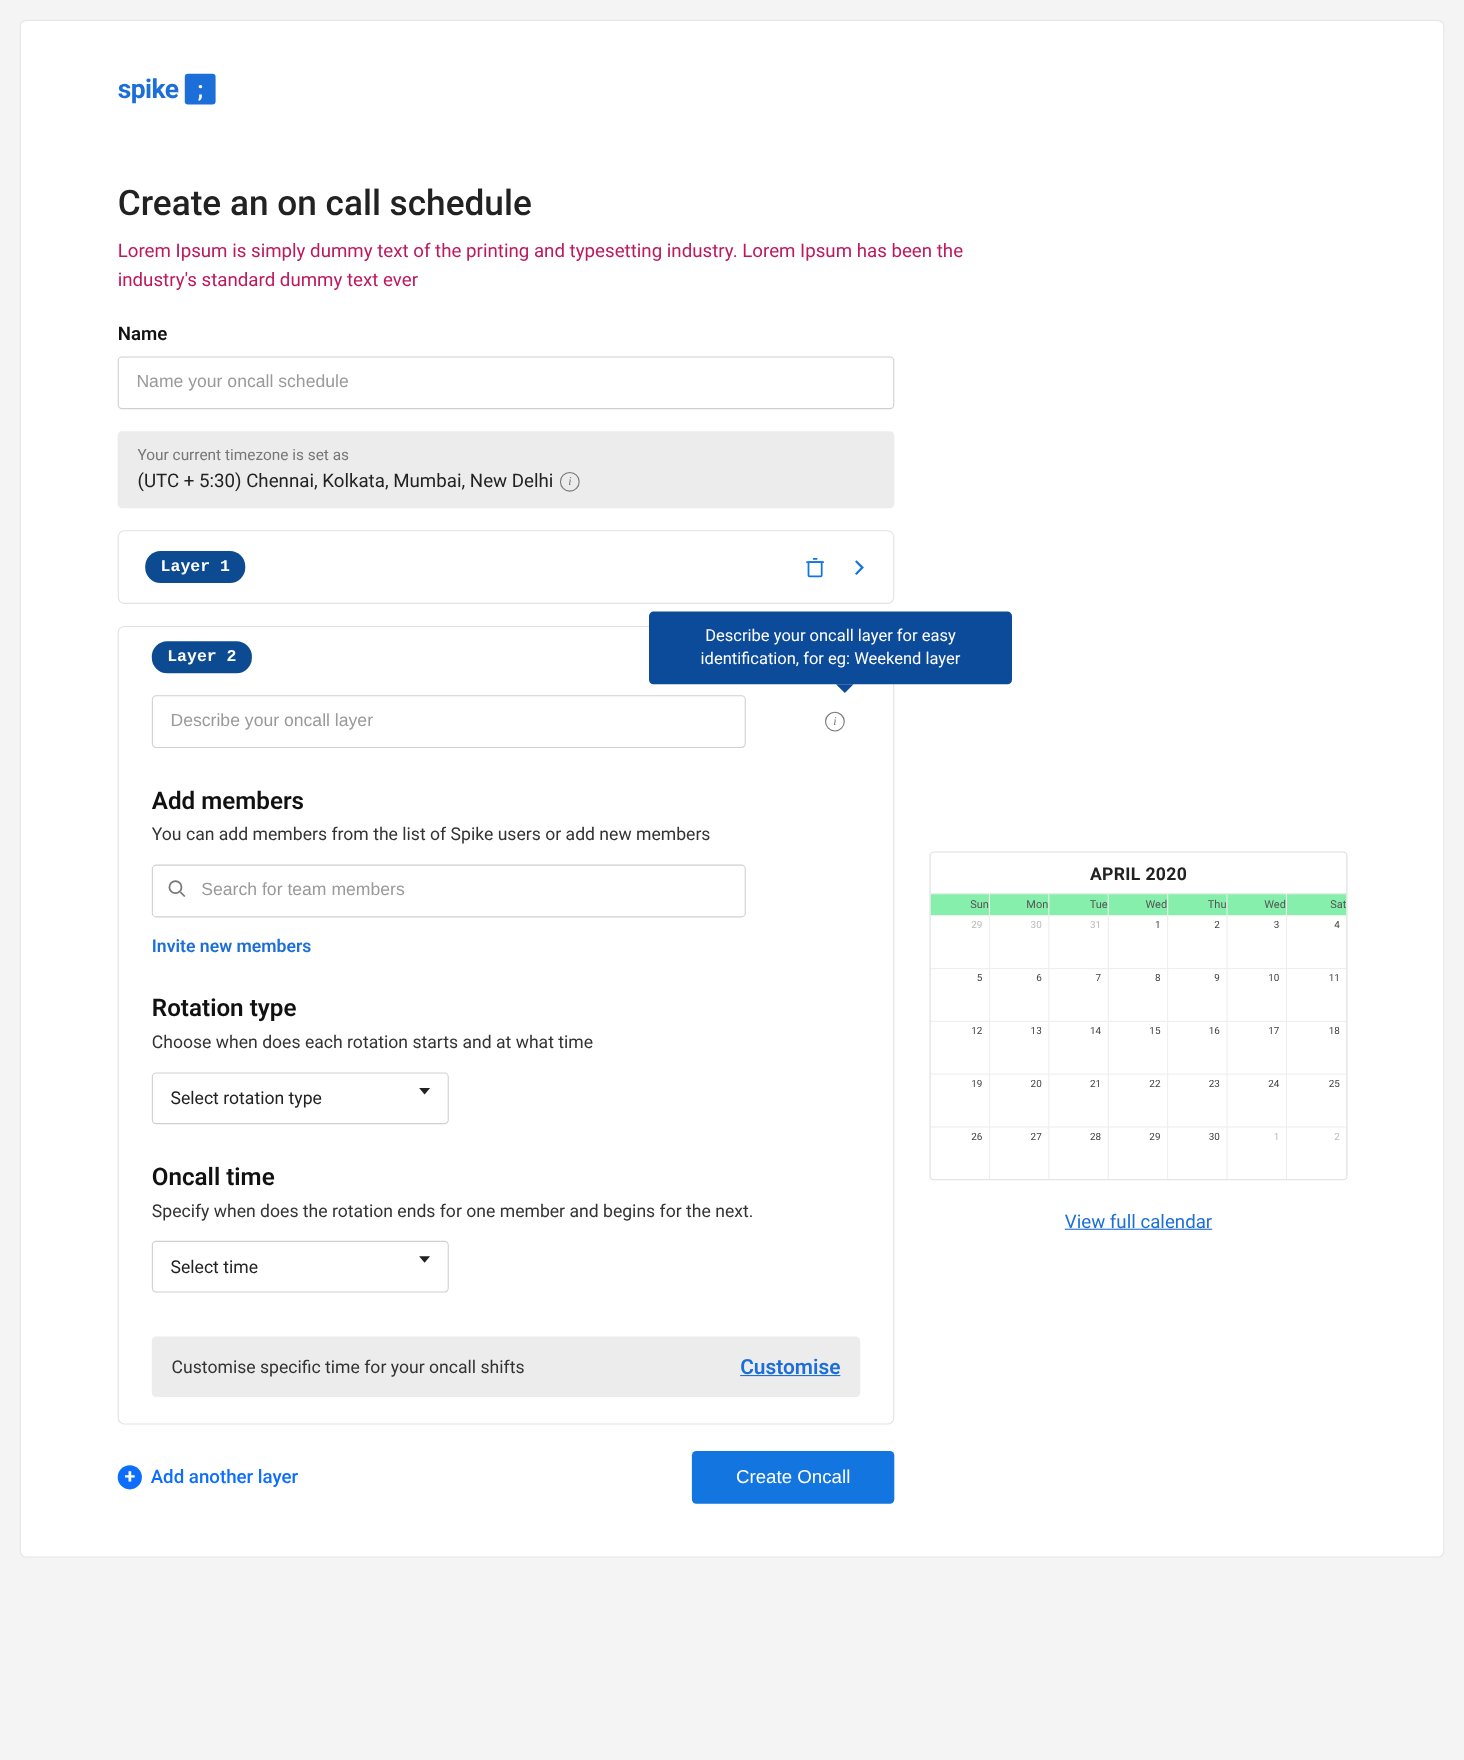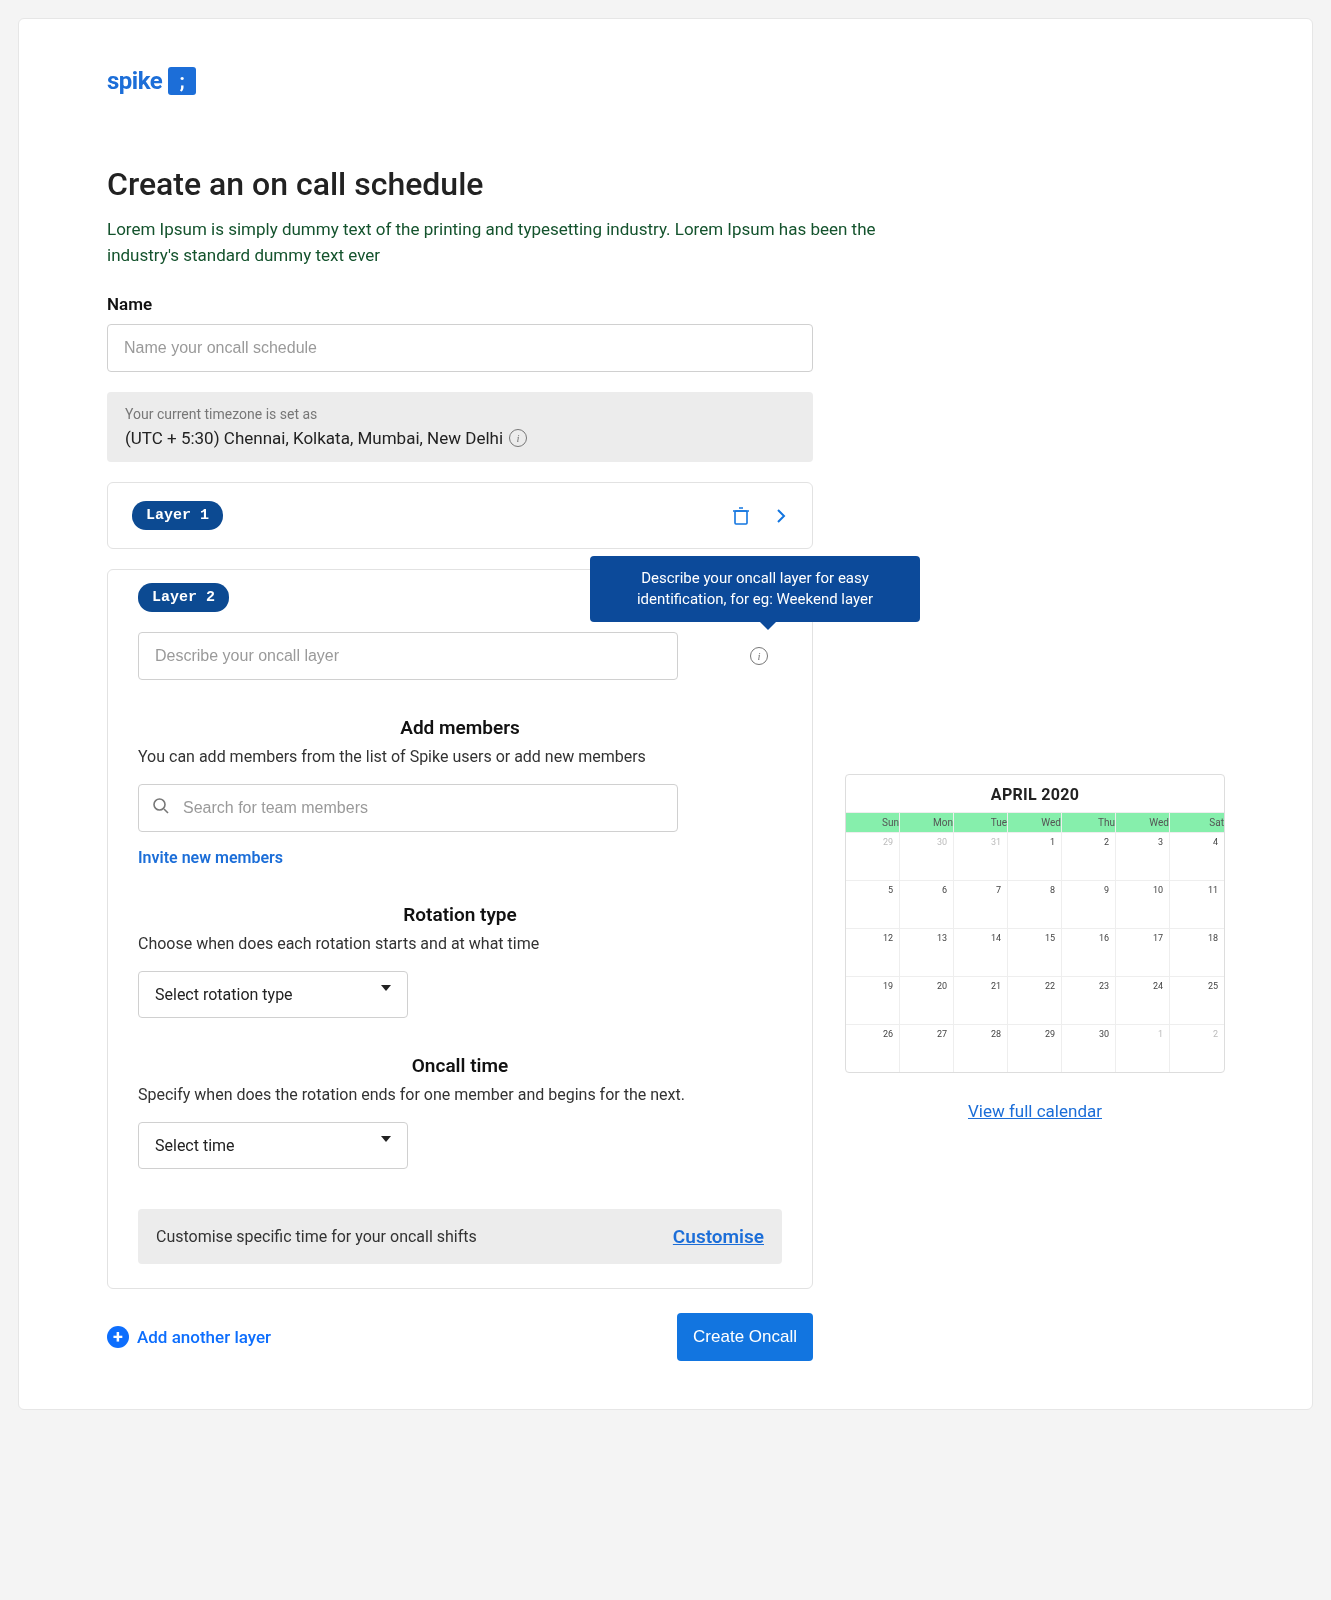--- a/index.html
+++ b/index.html
@@ -5,54 +5,54 @@
   * { box-sizing: border-box; margin: 0; padding: 0; }
   body { font-family: -apple-system, BlinkMacSystemFont, "Segoe UI", Roboto, "Helvetica Neue", Arial, sans-serif; background: #f4f4f4; padding: 18px; color: #222; }
   .page-card { background: #fff; border: 1px solid #e6e6e6; border-radius: 6px; padding: 48px 88px 48px 88px; max-width: 1295px; margin: 0 auto; }
   .logo { display: flex; align-items: center; gap: 6px; margin-bottom: 70px; }
   .logo-text { color: #1c6ed8; font-weight: 700; font-size: 24px; letter-spacing: -0.5px; }
   .logo-mark { background: #1c6ed8; color: #fff; width: 28px; height: 28px; display: flex; align-items: center; justify-content: center; font-weight: 700; font-size: 20px; border-radius: 3px; }
   .content-row { display: flex; gap: 32px; align-items: flex-start; }
   .left-col { flex: 0 0 706px; }
   .right-col { flex: 0 0 380px; padding-top: 0; }
   h1.page-title { font-size: 32px; font-weight: 500; color: #222; margin-bottom: 14px; }
-  p.page-desc { font-size: 17px; color: #14532d; line-height: 1.5; margin-bottom: 26px; max-width: 780px; }
+  p.page-desc { font-size: 17px; color: #be185d; line-height: 1.5; margin-bottom: 26px; max-width: 780px; }
   .field-label { font-size: 17px; font-weight: 600; color: #111; margin-bottom: 10px; display: block; }
   .text-input { width: 100%; border: 1px solid #d0d0d0; border-radius: 4px; padding: 14px 16px; font-size: 16px; color: #333; }
   .text-input::placeholder { color: #9a9a9a; }
   .tz-box { background: #ececec; border-radius: 4px; padding: 14px 18px; margin-top: 20px; }
   .tz-label { font-size: 14px; color: #777; margin-bottom: 6px; }
   .tz-value { font-size: 17px; color: #222; display: flex; align-items: center; gap: 6px; }
   .info-circle { width: 18px; height: 18px; display: inline-flex; align-items: center; justify-content: center; border: 1.5px solid #777; border-radius: 50%; font-size: 11px; color: #777; font-style: italic; font-family: serif; }
   .layer-card { background: #fff; border: 1px solid #e2e2e2; border-radius: 6px; margin-top: 20px; }
   .layer-header { display: flex; align-items: center; justify-content: space-between; padding: 18px 24px; }
   .layer-pill { background: #0c4a92; color: #fff; font-family: "Courier New", monospace; font-size: 15px; padding: 6px 14px; border-radius: 14px; font-weight: 600; }
   .layer-actions { display: flex; align-items: center; gap: 22px; }
   .icon-btn { background: none; border: none; cursor: pointer; padding: 2px; display: flex; }
   .layer-body { padding: 16px 30px 24px 30px; }
   .desc-input-wrap { position: relative; }
   .desc-input { width: 540px; border: 1px solid #d0d0d0; border-radius: 4px; padding: 14px 44px 14px 16px; font-size: 16px; }
   .desc-input::placeholder { color: #9a9a9a; }
   .desc-info { position: absolute; right: 14px; top: 50%; transform: translateY(-50%); }
-  h3.section-title { font-size: 19px; font-weight: 600; color: #111; margin-top: 36px; margin-bottom: 8px; text-align: center; }
+  h3.section-title { font-size: 22px; font-weight: 600; color: #111; margin-top: 36px; margin-bottom: 8px; }
   p.section-desc { font-size: 16px; color: #333; margin-bottom: 18px; }
   .search-wrap { position: relative; width: 540px; }
   .search-icon { position: absolute; left: 14px; top: 50%; transform: translateY(-50%); color: #777; }
   .search-input { width: 100%; border: 1px solid #d0d0d0; border-radius: 4px; padding: 14px 16px 14px 44px; font-size: 16px; }
   .search-input::placeholder { color: #9a9a9a; }
   .link-btn { color: #1c6ed8; font-weight: 600; font-size: 16px; cursor: pointer; margin-top: 16px; display: inline-block; }
   .select-box { border: 1px solid #d0d0d0; border-radius: 4px; padding: 13px 16px; font-size: 16px; color: #222; width: 270px; display: flex; justify-content: space-between; align-items: flex-start; cursor: pointer; background: #fff; }
   .caret-down { width: 0; height: 0; border-left: 5px solid transparent; border-right: 5px solid transparent; border-top: 6px solid #222; }
   .customise-bar { background: #ececec; border-radius: 4px; padding: 16px 18px; display: flex; justify-content: space-between; align-items: center; margin-top: 40px; }
   .customise-text { font-size: 16px; color: #333; }
   .customise-link { color: #1c6ed8; font-weight: 600; text-decoration: underline; cursor: pointer; font-size: 19px; }
   .footer-row { display: flex; justify-content: space-between; align-items: center; margin-top: 24px; }
   .add-layer { display: flex; align-items: center; gap: 8px; color: #0d6efd; font-weight: 500; font-size: 17px; cursor: pointer; }
   .plus-circle { width: 22px; height: 22px; background: #0d6efd; border-radius: 50%; color: #fff; display: flex; align-items: center; justify-content: center; font-size: 18px; font-weight: 700; line-height: 1; }
-  .primary-btn { background: #1275e0; color: #fff; border: none; border-radius: 4px; padding: 14px 16px; font-size: 17px; font-weight: 500; cursor: pointer; }
+  .primary-btn { background: #1275e0; color: #fff; border: none; border-radius: 4px; padding: 14px 40px; font-size: 17px; font-weight: 500; cursor: pointer; }
   .tooltip { position: absolute; background: #0c4a9a; color: #fff; font-size: 15px; padding: 12px 18px; border-radius: 4px; width: 330px; text-align: center; line-height: 1.4; top: -76px; right: -138px; z-index: 10; }
   .tooltip::after { content: ""; position: absolute; bottom: -8px; right: 144px; width: 0; height: 0; border-left: 8px solid transparent; border-right: 8px solid transparent; border-top: 8px solid #0c4a9a; }
   .calendar { border: 1px solid #ddd; border-radius: 4px; background: #fff; overflow: hidden; }
   .cal-title { text-align: center; font-weight: 700; font-size: 16px; padding: 10px 0 8px 0; letter-spacing: 0.3px; }
   .cal-grid { display: grid; grid-template-columns: repeat(7, 1fr); }
   .cal-head { text-align: right; font-size: 10px; color: #555; padding: 4px 0; border-top: 1px solid #eee; border-right: 1px solid #eee; background: #86efac; }
   .cal-head:last-child { border-right: none; }
   .cal-cell { height: 48px; border-top: 1px solid #eee; border-right: 1px solid #eee; font-size: 9px; color: #444; text-align: right; padding: 4px 6px; }
   .cal-cell.muted { color: #bbb; }
   .cal-cell:nth-child(7n) { border-right: none; }

